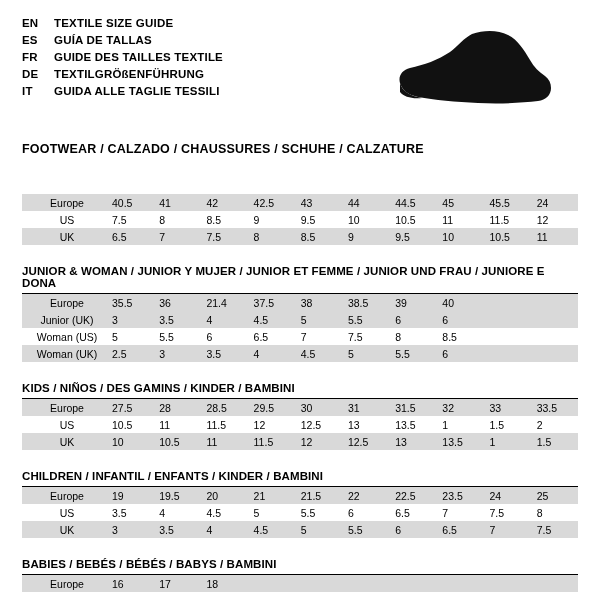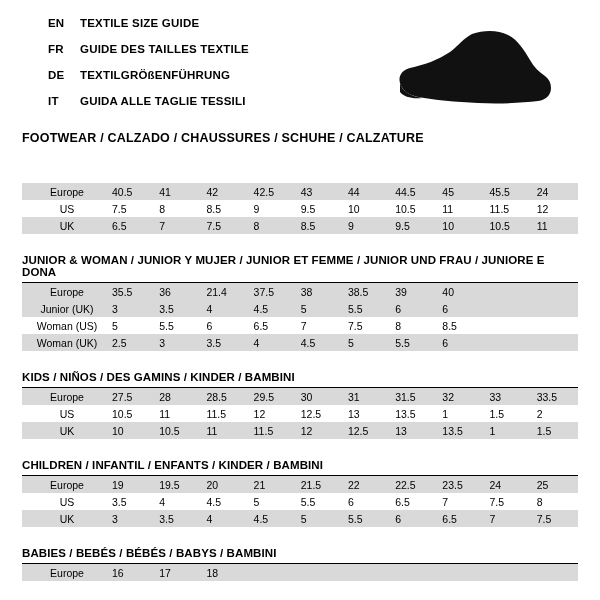--- a/index.html
+++ b/index.html
@@ -24,22 +24,21 @@
 
   
   .header {
     display: flex;
     align-items: flex-start;
     justify-content: space-between;
   }
   .lang-block {
     display: flex;
     flex-direction: column;
-    gap: 11px;
-    margin-left: 26px;
+    gap: 2px;
   }
   .lang-row {
     display: flex;
     align-items: baseline;
     font-size: 11.5px;
     font-weight: bold;
     letter-spacing: 0.2px;
     line-height: 15px;
   }
   .lang-code {
@@ -51,21 +50,21 @@
   }
 
   .shoe-art {
     width: 180px;
     height: 86px;
     margin-right: 26px;
     margin-top: 12px;
   }
 
   .footwear-title {
-    margin-top: 17px;
+    margin-top: 28px;
     font-size: 12.5px;
     font-weight: bold;
     letter-spacing: 0.2px;
   }
 
   
   .section {
     margin-top: 20px;
   }
   .section.first {
@@ -104,20 +103,24 @@
 </head>
 <body>
 
 <div class="page">
 
   <div class="header">
     <div class="lang-block">
       <div class="lang-row">
         <span class="lang-code">EN</span>
         <span class="lang-text">TEXTILE SIZE GUIDE</span>
+      </div>
+      <div class="lang-row">
+        <span class="lang-code">ES</span>
+        <span class="lang-text">GUÍA DE TALLAS</span>
       </div>
       <div class="lang-row">
         <span class="lang-code">FR</span>
         <span class="lang-text">GUIDE DES TAILLES TEXTILE</span>
       </div>
       <div class="lang-row">
         <span class="lang-code">DE</span>
         <span class="lang-text">TEXTILGRÖßENFÜHRUNG</span>
       </div>
       <div class="lang-row">

